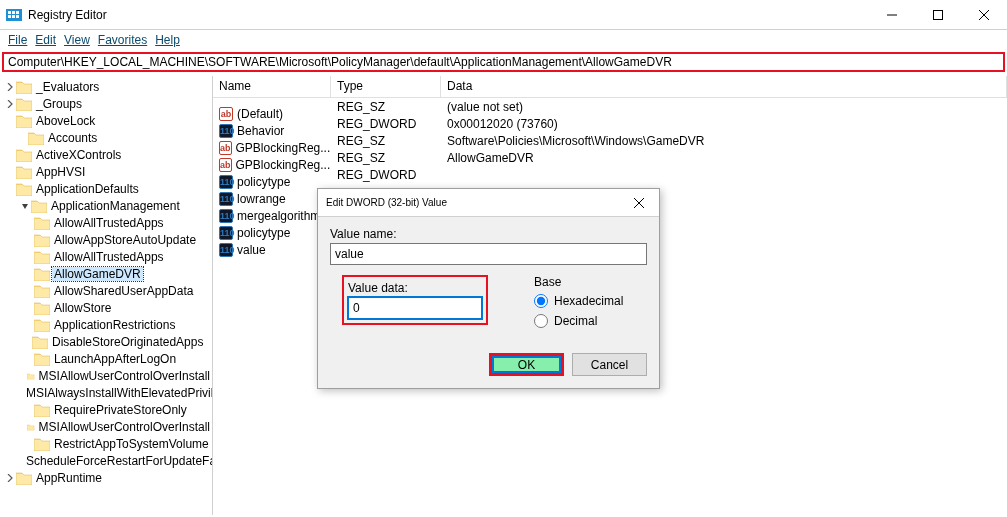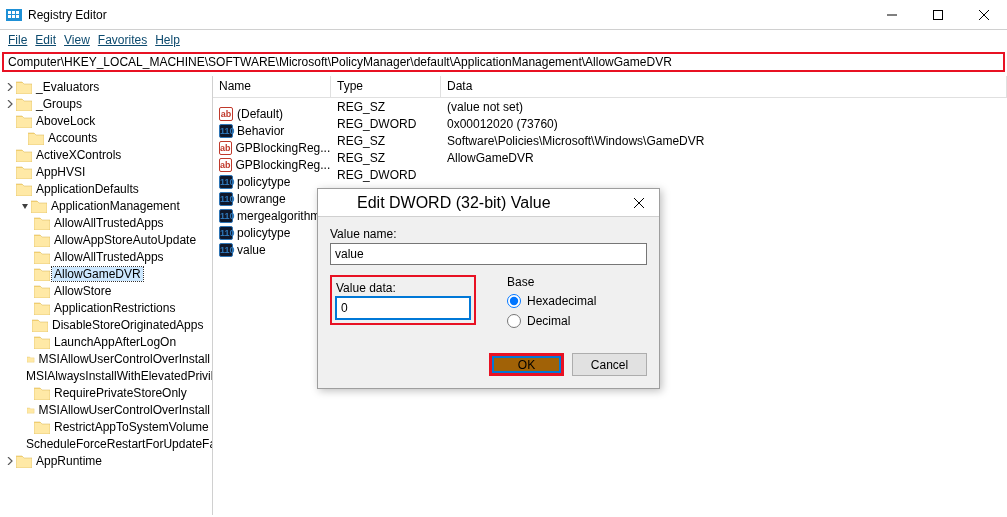--- a/index.html
+++ b/index.html
@@ -49,37 +49,37 @@
   .cell-type { width: 110px; }
   .cell-data { flex: 1; }
 
   .reg-icon { width: 14px; height: 14px; display:inline-block; font-size:9px; font-weight:bold; text-align:center; line-height:12px; }
   .reg-sz { border:1px solid #c0392b; color:#c0392b; background:#fff; border-radius:2px; }
   .reg-dw { border:1px solid #2e75b6; color:#2e75b6; background:#0f172a; border-radius:2px; }
 
   
   .dialog { position: absolute; left: 317px; top: 188px; width: 343px; background: #f0f0f0; border: 1px solid #9e9e9e; box-shadow: 2px 2px 8px rgba(0,0,0,0.25); }
   .dlg-title { display: flex; align-items: center; height: 28px; background:#fff; border-bottom:1px solid #d0d0d0; }
-  .dlg-title .t { flex:1; padding-left:8px; font-size:16px;margin-left:31px; }
+  .dlg-title .t { flex:1; padding-left:8px; font-size:10px; }
   .dlg-title .x { width:40px; height:28px; display:flex; align-items:center; justify-content:center; }
   .dlg-body { padding: 10px 12px 12px 12px; }
   .dlg-body .lbl { margin-bottom: 2px; }
   .dlg-body input.txt { width: 100%; height: 22px; border:1px solid #767676; padding:0 4px; background:#fff; font-size:12px; }
   .dlg-body input.txt[readonly] { background:#fff; }
-  .dlg-flex { display:flex; gap: 31px; margin-top: 10px; }
+  .dlg-flex { display:flex; gap: 46px; margin-top: 10px; margin-left: 12px; }
   .dlg-flex .left { width: 146px; }
   .dlg-flex .right { }
   .redbox-outer { border: 2px solid #E81123; padding: 4px; }
   .redbox-inner input { width:100%; height:22px; border:1px solid #0078d7; outline:1px solid #0078d7; padding:2px 4px; font-size:12px; }
   .radio-row { display:flex; align-items:center; gap:6px; height:20px; }
   .radio-row input { width:14px; height:14px; }
   .dlg-buttons { display:flex; justify-content:flex-end; gap:8px; margin-top: 22px; }
   .dlg-buttons .btn { width: 75px; height: 23px; border:1px solid #adadad; background:#e1e1e1; display:flex; align-items:center; justify-content:center; }
   .dlg-buttons .btn.ok-red { border: 3px solid #E81123; padding:0; }
-  .dlg-buttons .btn.ok-red .inner { width:100%; height:100%; border:2px solid #0078d7; display:flex; align-items:center; justify-content:center; background:#a16207; }
+  .dlg-buttons .btn.ok-red .inner { width:100%; height:100%; border:2px solid #0078d7; display:flex; align-items:center; justify-content:center; background:#86efac; }
 </style>
 </head>
 <body>
 
 <div class="titlebar">
   <span class="appicon">
     <svg viewBox="0 0 16 16">
         <rect x="0" y="2" width="16" height="12" fill="#1e90d6"></rect>
         <rect x="2" y="4" width="3" height="3" fill="#fff"></rect>
         <rect x="6" y="4" width="3" height="3" fill="#fff"></rect>
@@ -229,20 +229,28 @@
             <path d="M0 2 L6 2 L7 3 L0 3 Z" fill="#f0cd6f"></path>
           </svg></span>
         <span class="label">AllowGameDVR</span>
       </div>
       <div class="tree-row" style="padding-left: 22px;">
         <span class="tree-chevron"></span>
         <span class="folder-icon"><svg viewBox="0 0 16 14">
             <path d="M0 2 L6 2 L8 4 L16 4 L16 14 L0 14 Z" fill="#ffe9a6" stroke="#d6b24c" stroke-width="0.5"></path>
             <path d="M0 2 L6 2 L7 3 L0 3 Z" fill="#f0cd6f"></path>
           </svg></span>
+        <span class="label">AllowSharedUserAppData</span>
+      </div>
+      <div class="tree-row" style="padding-left: 22px;">
+        <span class="tree-chevron"></span>
+        <span class="folder-icon"><svg viewBox="0 0 16 14">
+            <path d="M0 2 L6 2 L8 4 L16 4 L16 14 L0 14 Z" fill="#ffe9a6" stroke="#d6b24c" stroke-width="0.5"></path>
+            <path d="M0 2 L6 2 L7 3 L0 3 Z" fill="#f0cd6f"></path>
+          </svg></span>
         <span class="label">AllowStore</span>
       </div>
       <div class="tree-row" style="padding-left: 22px;">
         <span class="tree-chevron"></span>
         <span class="folder-icon"><svg viewBox="0 0 16 14">
             <path d="M0 2 L6 2 L8 4 L16 4 L16 14 L0 14 Z" fill="#ffe9a6" stroke="#d6b24c" stroke-width="0.5"></path>
             <path d="M0 2 L6 2 L7 3 L0 3 Z" fill="#f0cd6f"></path>
           </svg></span>
         <span class="label">ApplicationRestrictions</span>
       </div>

